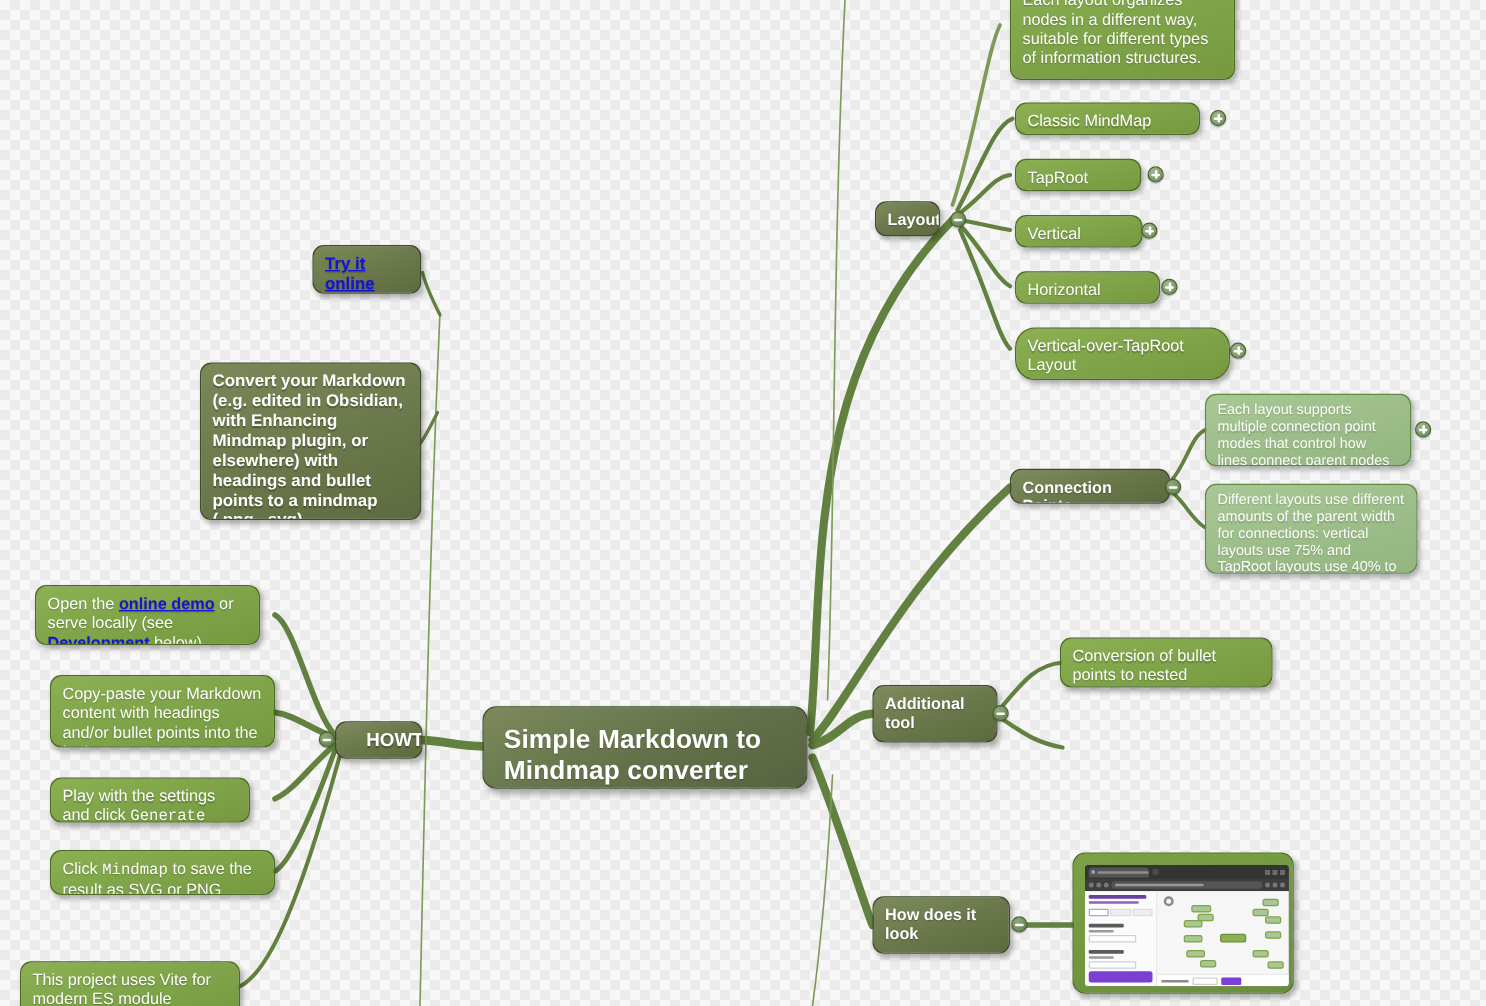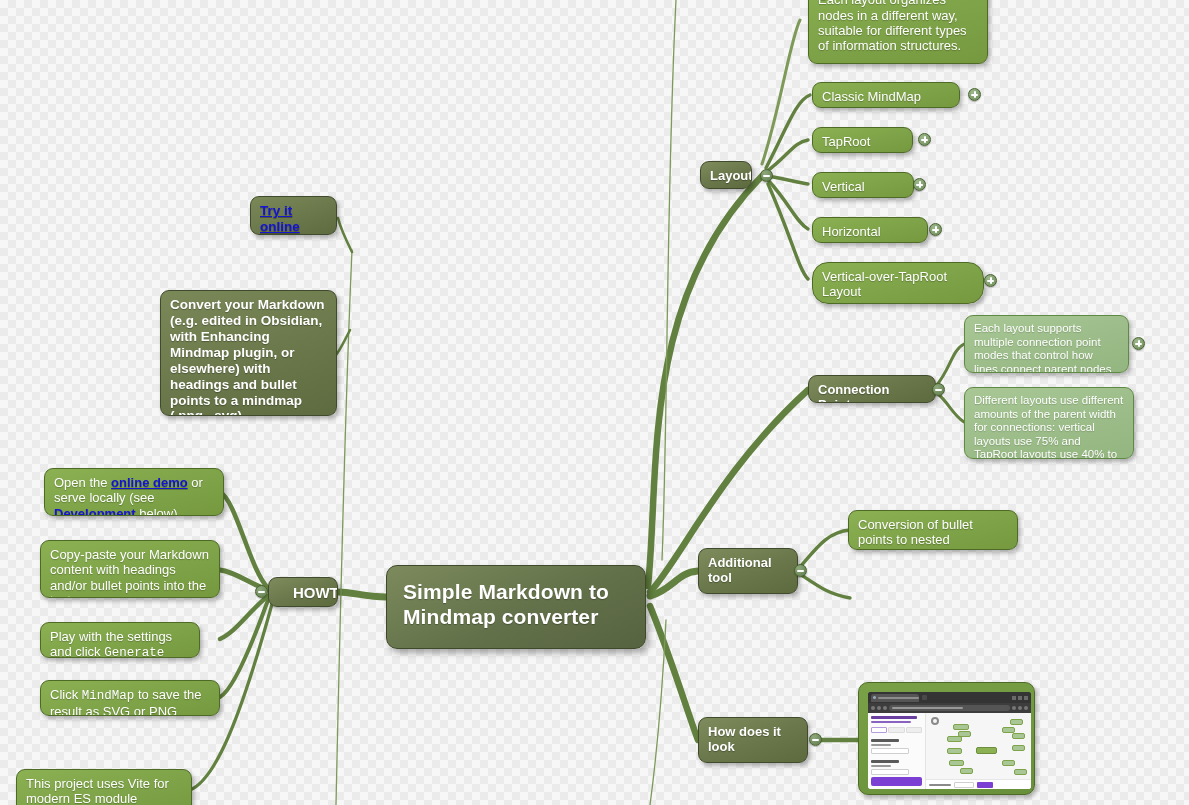--- a/index.html
+++ b/index.html
@@ -237,53 +237,53 @@
       <path d="M936,386 C950,370 952,350 964,344" stroke-width="3"></path>
       <path d="M936,392 C950,404 952,414 964,422" stroke-width="3"></path>
 
       <path d="M800,567 C818,546 828,532 850,530" stroke-width="3.4"></path>
       <path d="M800,574 C818,586 828,594 850,598" stroke-width="3.4"></path>
 
       <path d="M814,740 C830,740 844,740 858,740" stroke-width="4.5"></path>
     </g>
   </svg>
 
-  <div class="node n-root" style="left:386px; top:565px; width:260px; height:84px;">
+  <div class="node n-root" style="left:386px; top:565px; width:260px; height:66px;">
     <span class="txt">Simple Markdown to Mindmap converter</span>
   </div>
 
   <div class="node n1note" style="left:250px; top:196px; width:87px; height:39px;">
     <a class="link" href="#">Try it online</a>
   </div>
 
   <div class="node n1note" style="left:160px; top:290px; width:177px; height:126px;">
     <span class="txt">Convert your Markdown (e.g. edited in Obsidian, with Enhancing Mindmap plugin, or elsewhere) with headings and bullet points to a mindmap (.png, .svg).</span>
   </div>
 
   <div class="node n1" style="left:268px; top:577px; width:70px; height:30px;padding-left:24px;">
     <span class="txt" style="font-size:15px;">HOWTO</span>
   </div>
   <div class="toggle minus" style="left:255px; top:585px;">
     <span class="bar h"></span>
   </div>
 
-  <div class="node n2" style="left:44px; top:468px; width:180px; height:48px;">
+  <div class="node n2" style="left:28px; top:468px; width:180px; height:48px;">
     <span class="txt"><span>Open the </span><a class="link" href="#">online demo</a><span> or serve locally (see </span><a class="link" href="#">Development</a><span> below)</span></span>
   </div>
 
   <div class="node n2" style="left:40px; top:540px; width:180px; height:58px;">
     <span class="txt">Copy-paste your Markdown content with headings and/or bullet points into the text area</span>
   </div>
 
   <div class="node n2" style="left:40px; top:622px; width:160px; height:36px;">
     <span class="txt"><span>Play with the settings and click </span><code class="code">Generate MindMap</code></span>
   </div>
 
   <div class="node n2" style="left:40px; top:680px; width:180px; height:36px;">
-    <span class="txt"><span>Click </span><code class="code">MindMap</code><span> to save the result as SVG or PNG</span></span>
+    <span class="txt"><span>Click </span><code class="code">Mindmap</code><span> to save the result as SVG or PNG</span></span>
   </div>
 
   <div class="node n2" style="left:16px; top:769px; width:176px; height:48px;">
     <span class="txt">This project uses Vite for modern ES module bundling</span>
   </div>
 
   <div class="node n1" style="left:700px; top:161px; width:52px; height:28px;">
     <span class="txt">Layouts</span>
   </div>
   <div class="toggle minus" style="left:760px; top:169px;">

